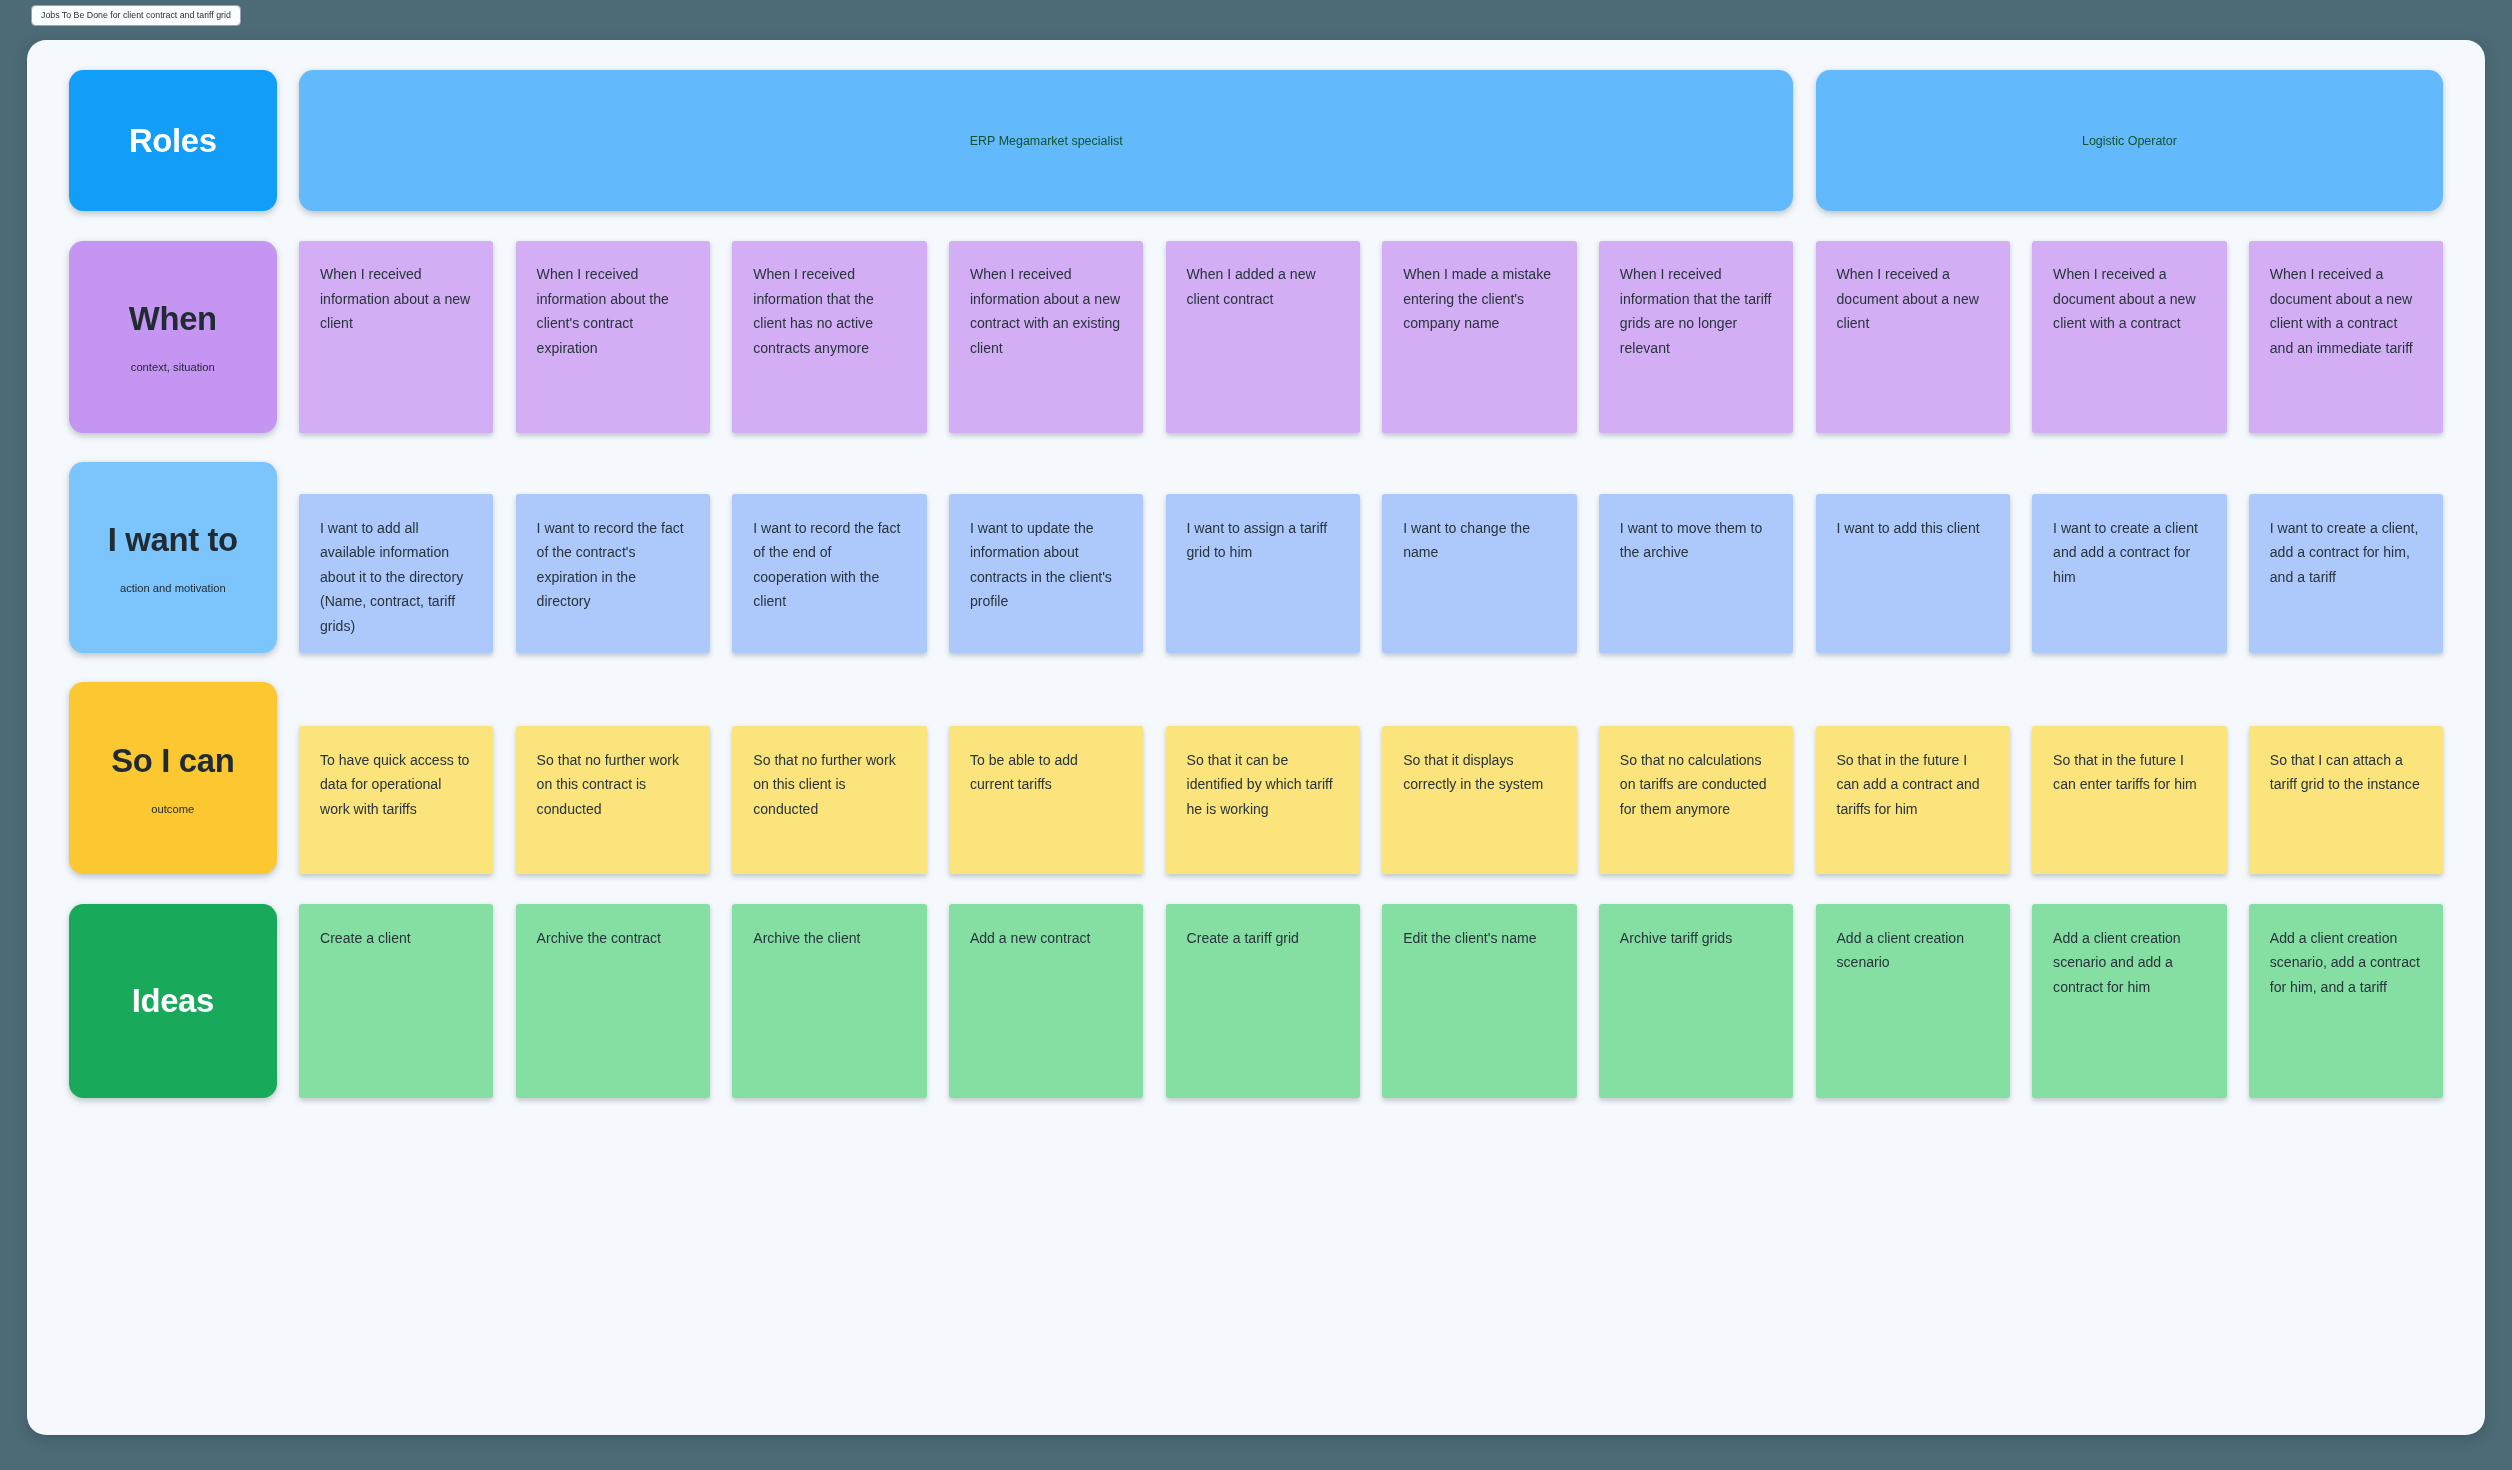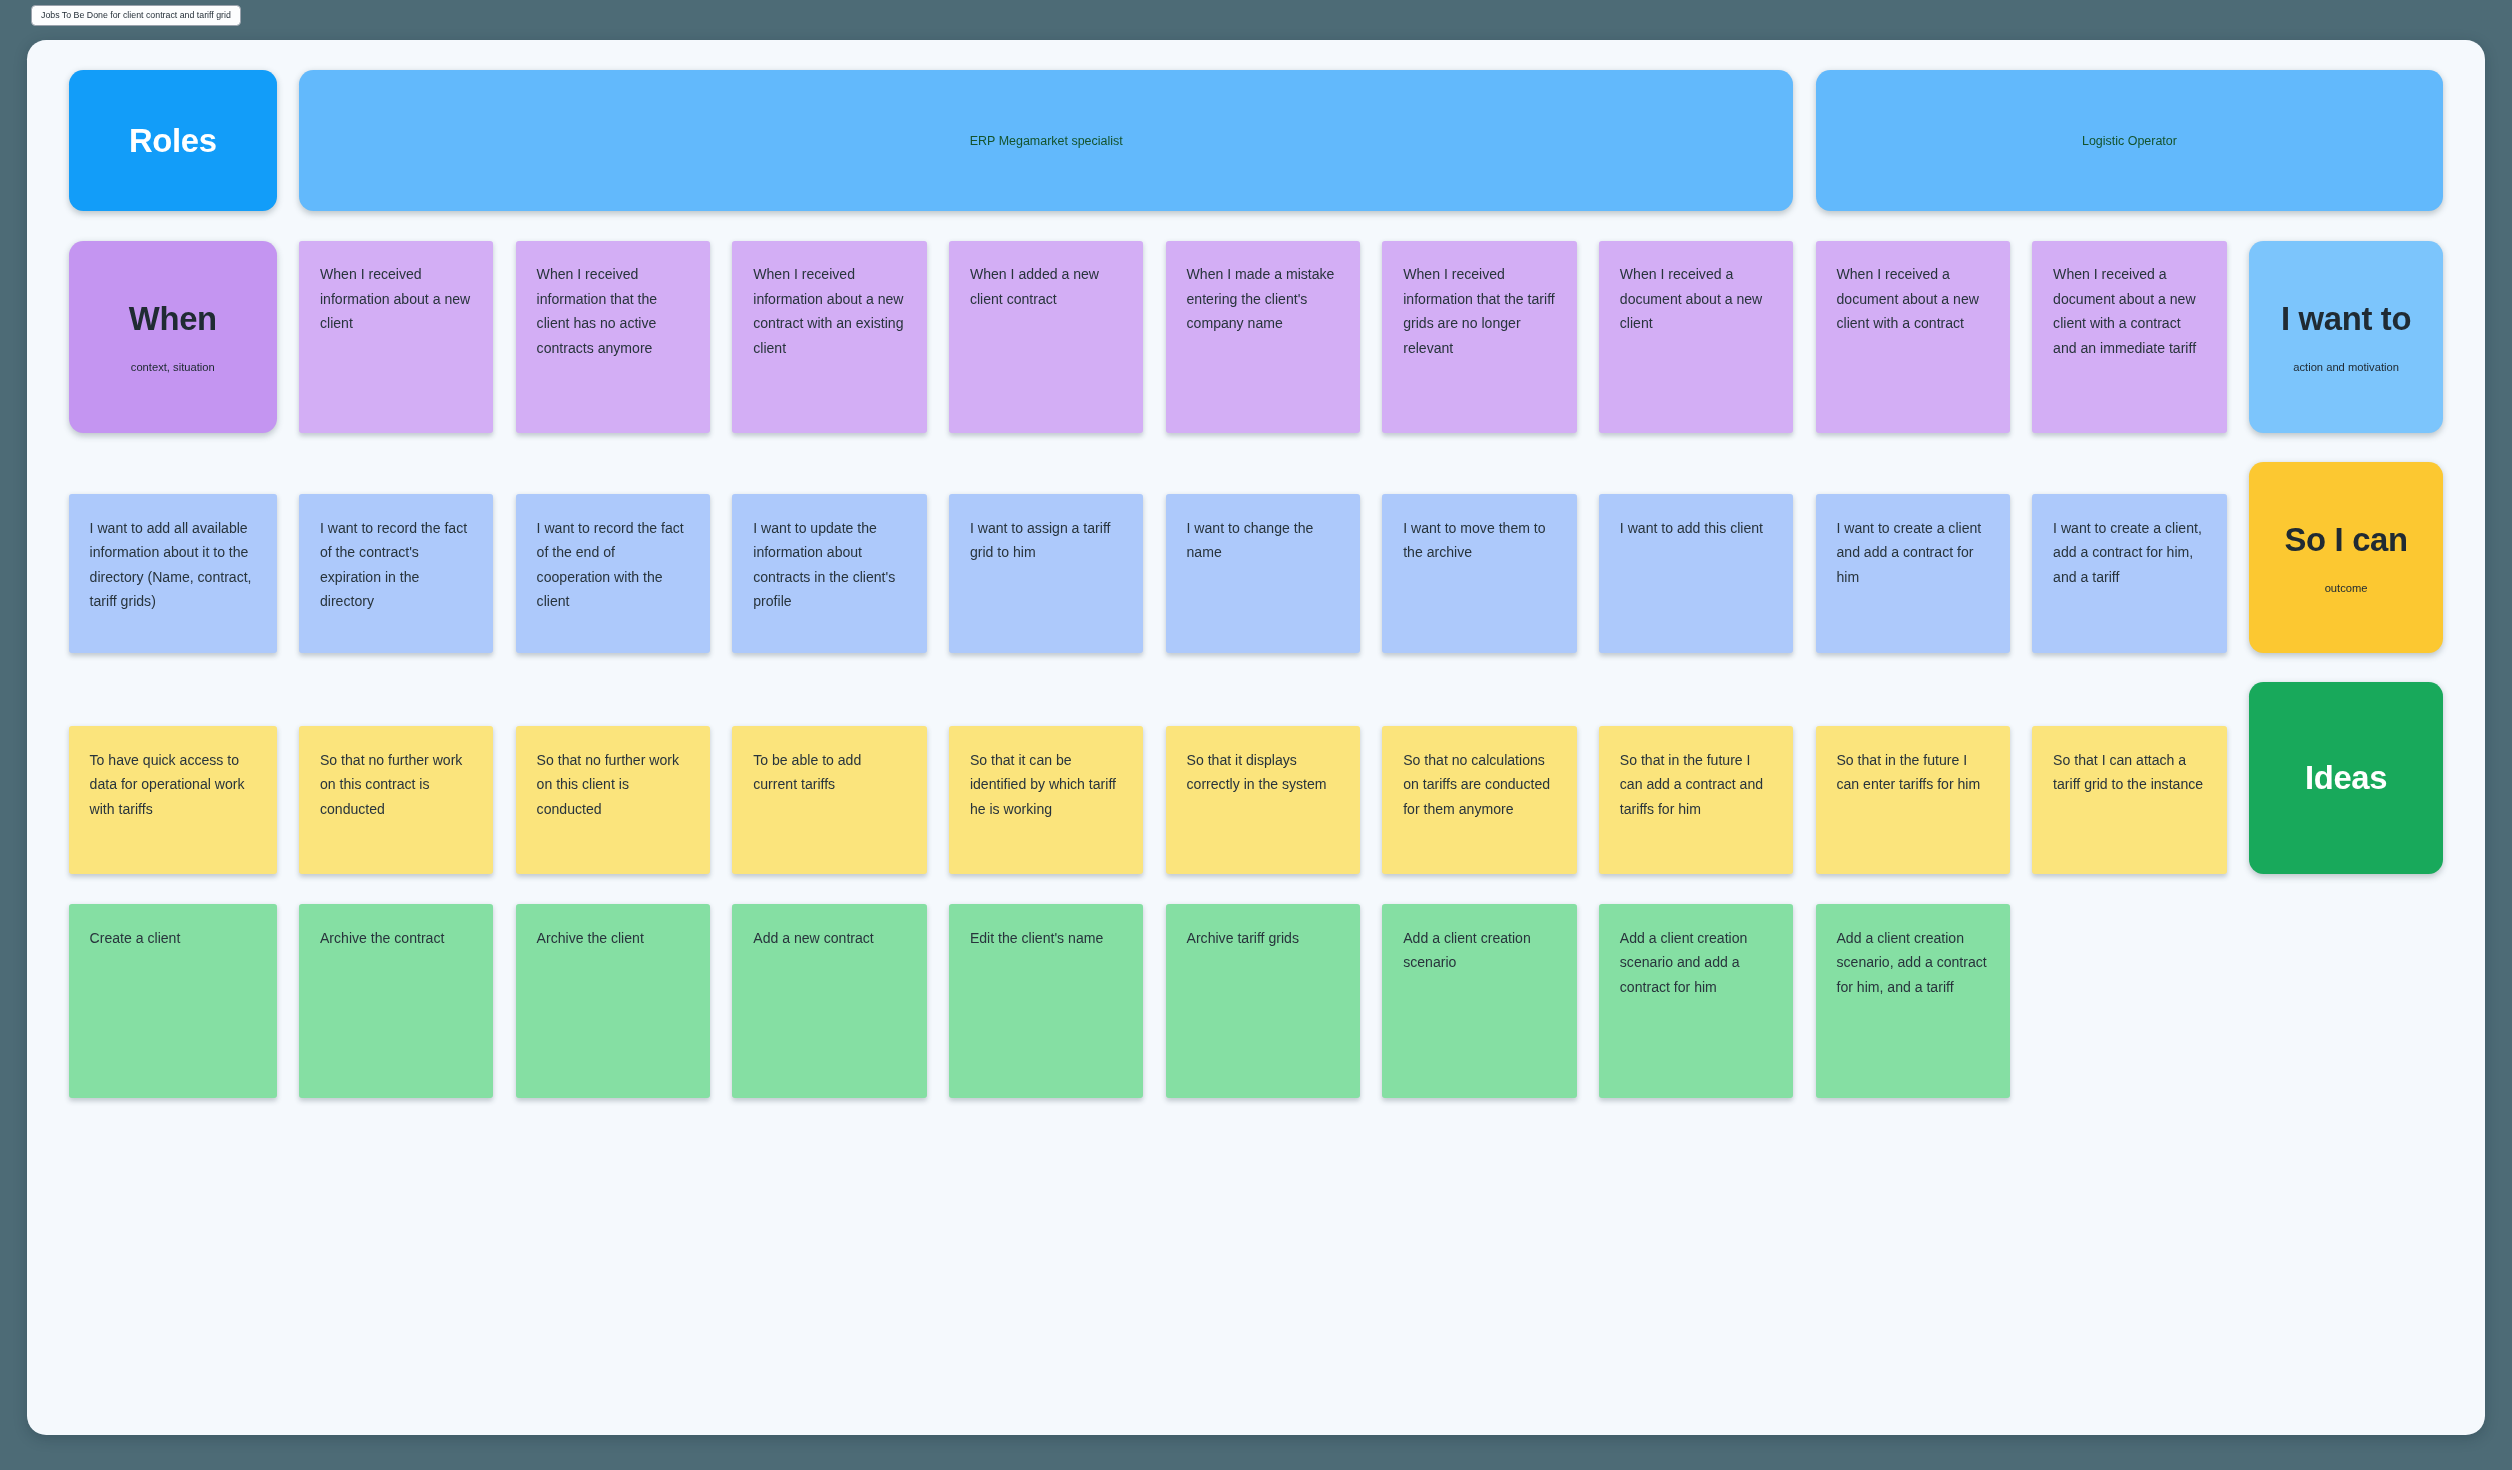--- a/index.html
+++ b/index.html
@@ -106,20 +106,21 @@
     </div>
     <div class="rolecell c-roles span3">
       <span>Logistic Operator</span>
     </div>
 
     <div class="head h-when">
       <span class="head-title">When</span>
       <span class="head-sub">context, situation</span>
     </div>
     <div class="note n-when">When I received information about a new client</div>
+    <div class="note n-when">When I received information about the client's contract expiration</div>
     <div class="note n-when">When I received information that the client has no active contracts anymore</div>
     <div class="note n-when">When I received information about a new contract with an existing client</div>
     <div class="note n-when">When I added a new client contract</div>
     <div class="note n-when">When I made a mistake entering the client's company name</div>
     <div class="note n-when">When I received information that the tariff grids are no longer relevant</div>
     <div class="note n-when">When I received a document about a new client</div>
     <div class="note n-when">When I received a document about a new client with a contract</div>
     <div class="note n-when">When I received a document about a new client with a contract and an immediate tariff</div>
 
     <div class="head h-want">
@@ -152,20 +153,21 @@
     <div class="note n-so">So that in the future I can enter tariffs for him</div>
     <div class="note n-so">So that I can attach a tariff grid to the instance</div>
 
     <div class="head h-ideas">
       <span class="head-title">Ideas</span>
     </div>
     <div class="note n-ideas">Create a client</div>
     <div class="note n-ideas">Archive the contract</div>
     <div class="note n-ideas">Archive the client</div>
     <div class="note n-ideas">Add a new contract</div>
+    <div class="note n-ideas">Create a tariff grid</div>
     <div class="note n-ideas">Edit the client's name</div>
     <div class="note n-ideas">Archive tariff grids</div>
     <div class="note n-ideas">Add a client creation scenario</div>
     <div class="note n-ideas">Add a client creation scenario and add a contract for him</div>
     <div class="note n-ideas">Add a client creation scenario, add a contract for him, and a tariff</div>
 
   </div>
 </div>
 
 

